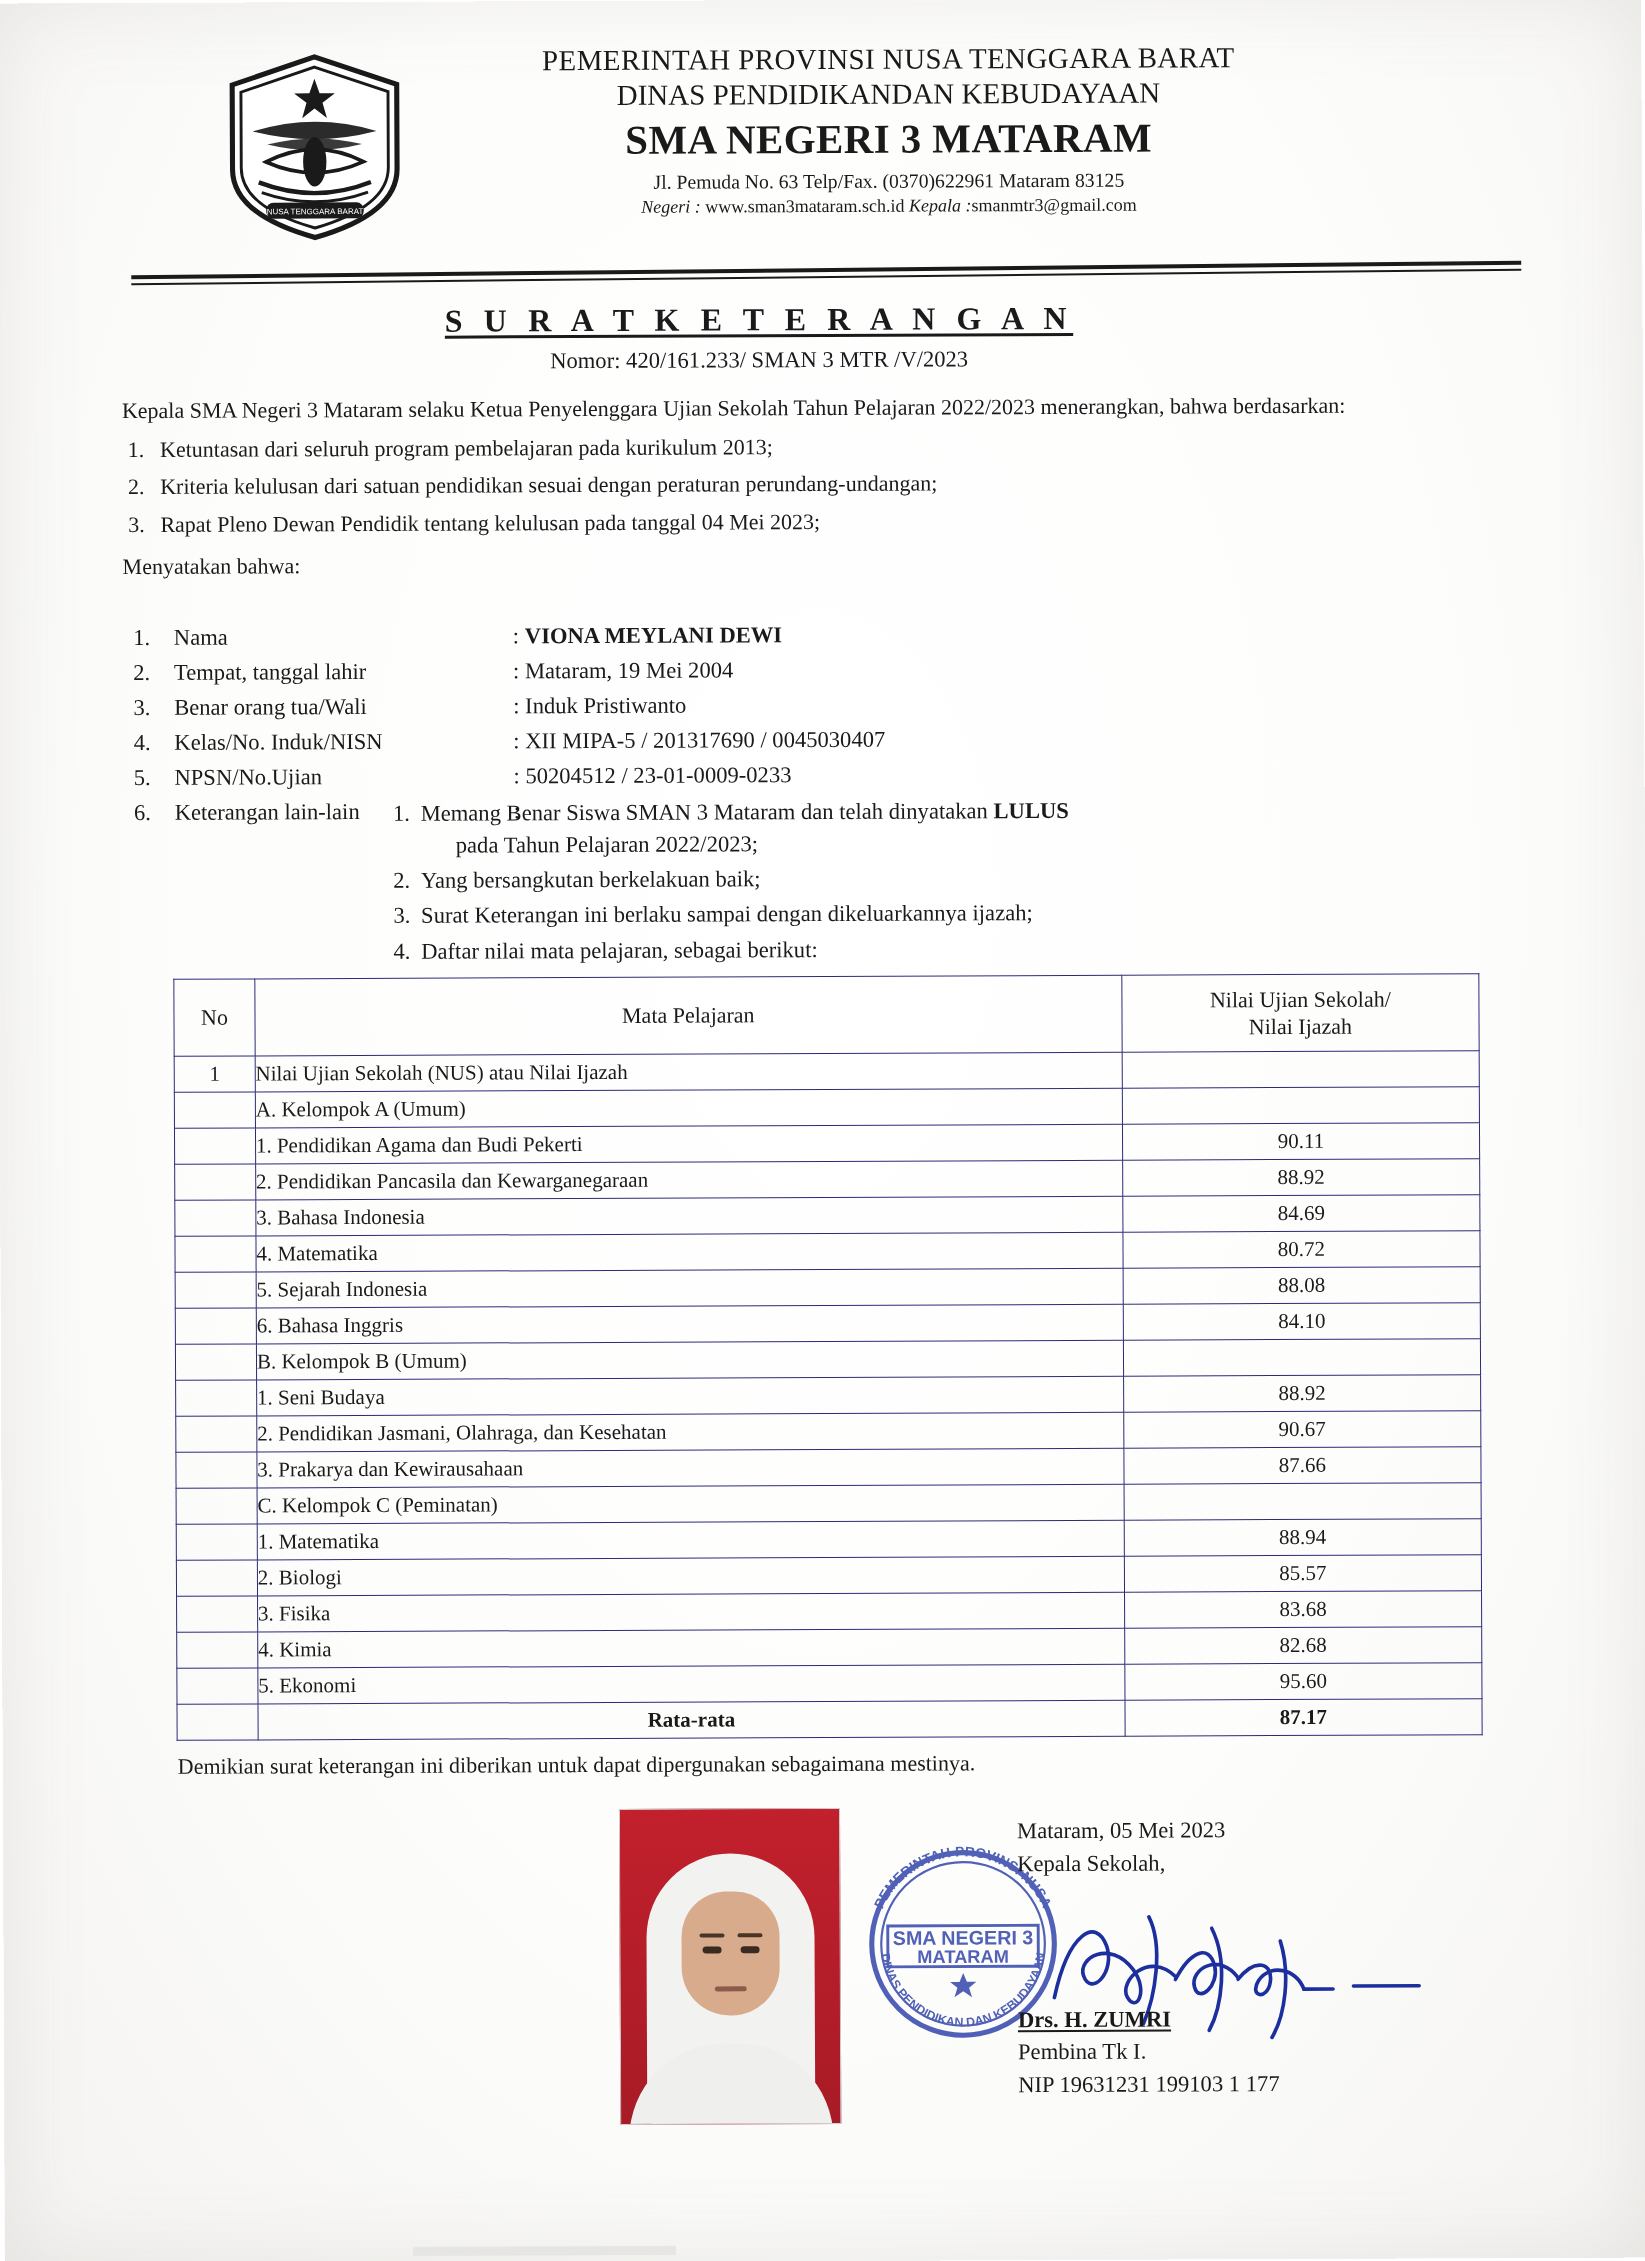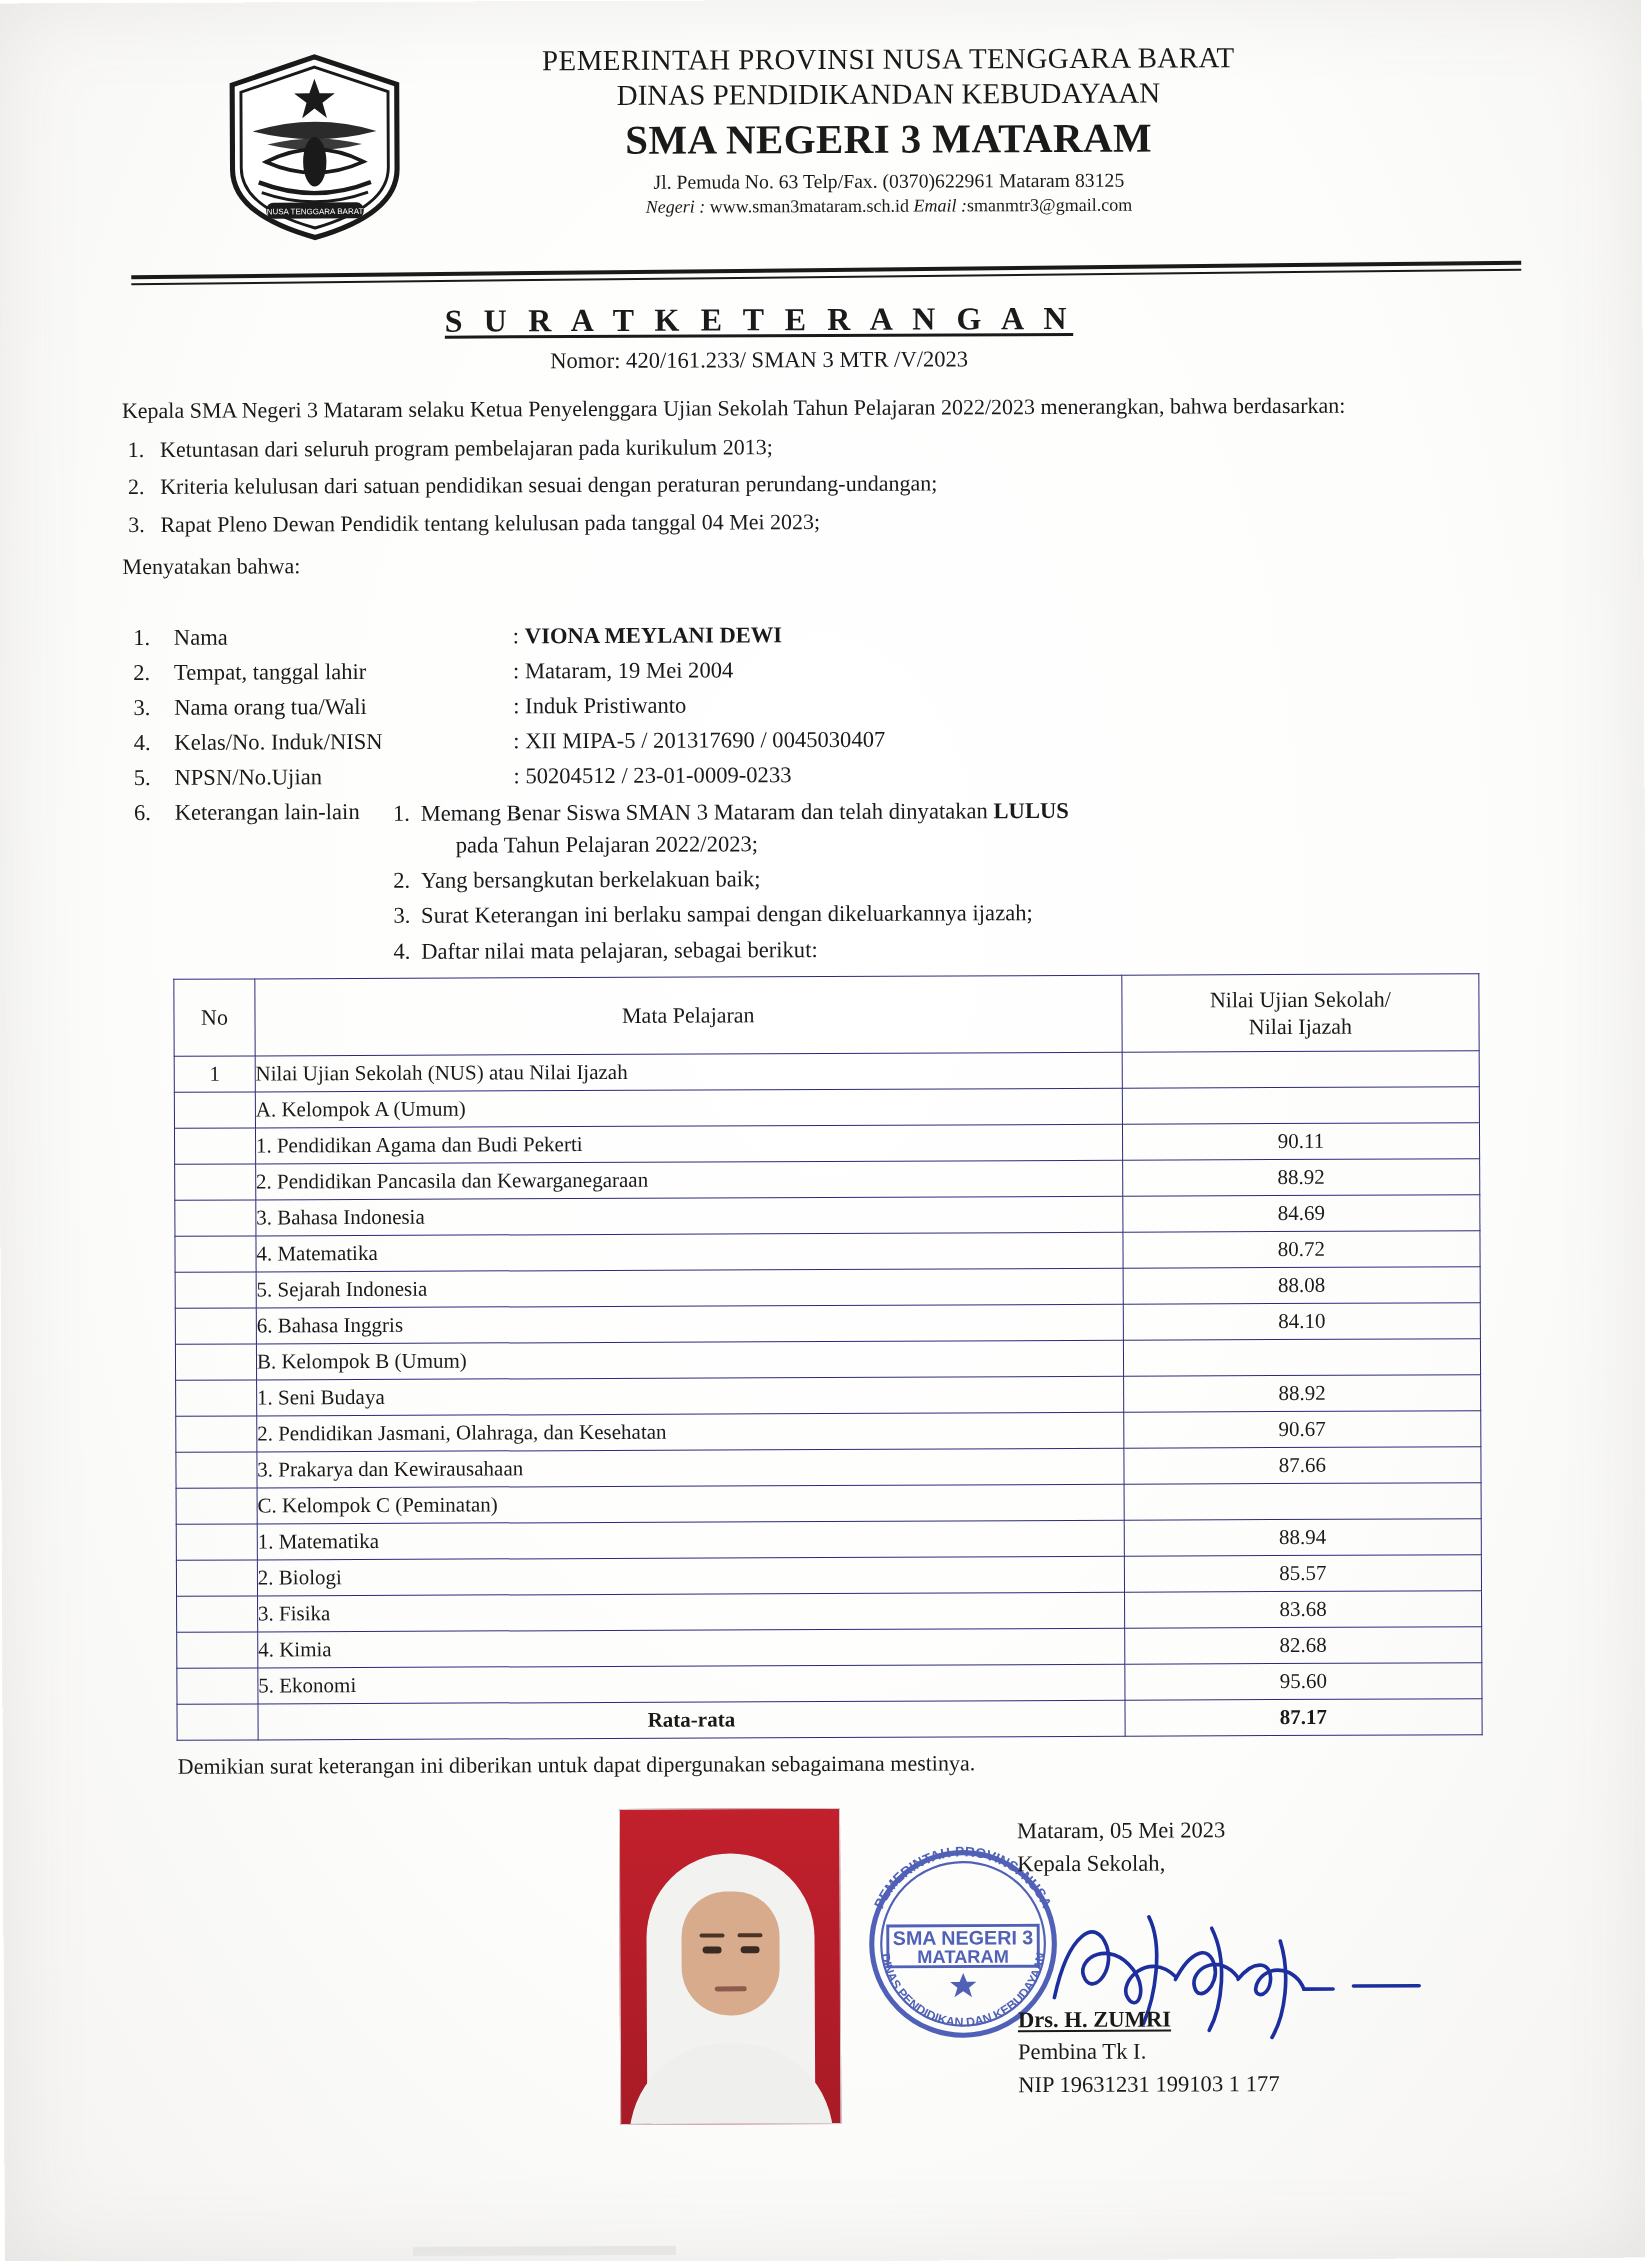--- a/index.html
+++ b/index.html
@@ -358,21 +358,21 @@
       </div>
 
       <div class="head-lines">
         <div class="hl1">PEMERINTAH PROVINSI NUSA TENGGARA BARAT</div>
         <div class="hl2">DINAS PENDIDIKANDAN KEBUDAYAAN</div>
         <div class="hl3">SMA NEGERI 3 MATARAM</div>
         <div class="hl4">Jl. Pemuda No. 63 Telp/Fax. (0370)622961 Mataram 83125</div>
         <div class="hl5">
           <span class="ital">Negeri :</span>
           <span class="ul">www.sman3mataram.sch.id</span>
-          <span class="ital">Email :</span><span>smanmtr3@gmail.com</span>
+          <span class="ital">Kepala :</span><span>smanmtr3@gmail.com</span>
         </div>
       </div>
     </div>
 
     <div class="rule-wrap">
       <div class="rule-thick"></div>
       <div class="rule-thin"></div>
     </div>
 
     <div class="title-block">
@@ -405,21 +405,21 @@
         <span class="lbl">Nama</span>
         <span class="val">: <b>VIONA MEYLANI DEWI</b></span>
       </div>
       <div class="irow">
         <span class="num">2.</span>
         <span class="lbl">Tempat, tanggal lahir</span>
         <span class="val">: <span>Mataram, 19 Mei 2004</span></span>
       </div>
       <div class="irow">
         <span class="num">3.</span>
-        <span class="lbl">Nama orang tua/Wali</span>
+        <span class="lbl">Benar orang tua/Wali</span>
         <span class="val">: <span>Induk Pristiwanto</span></span>
       </div>
       <div class="irow">
         <span class="num">4.</span>
         <span class="lbl">Kelas/No. Induk/NISN</span>
         <span class="val">: <span>XII MIPA-5 / 201317690 / 0045030407</span></span>
       </div>
       <div class="irow">
         <span class="num">5.</span>
         <span class="lbl">NPSN/No.Ujian</span>

